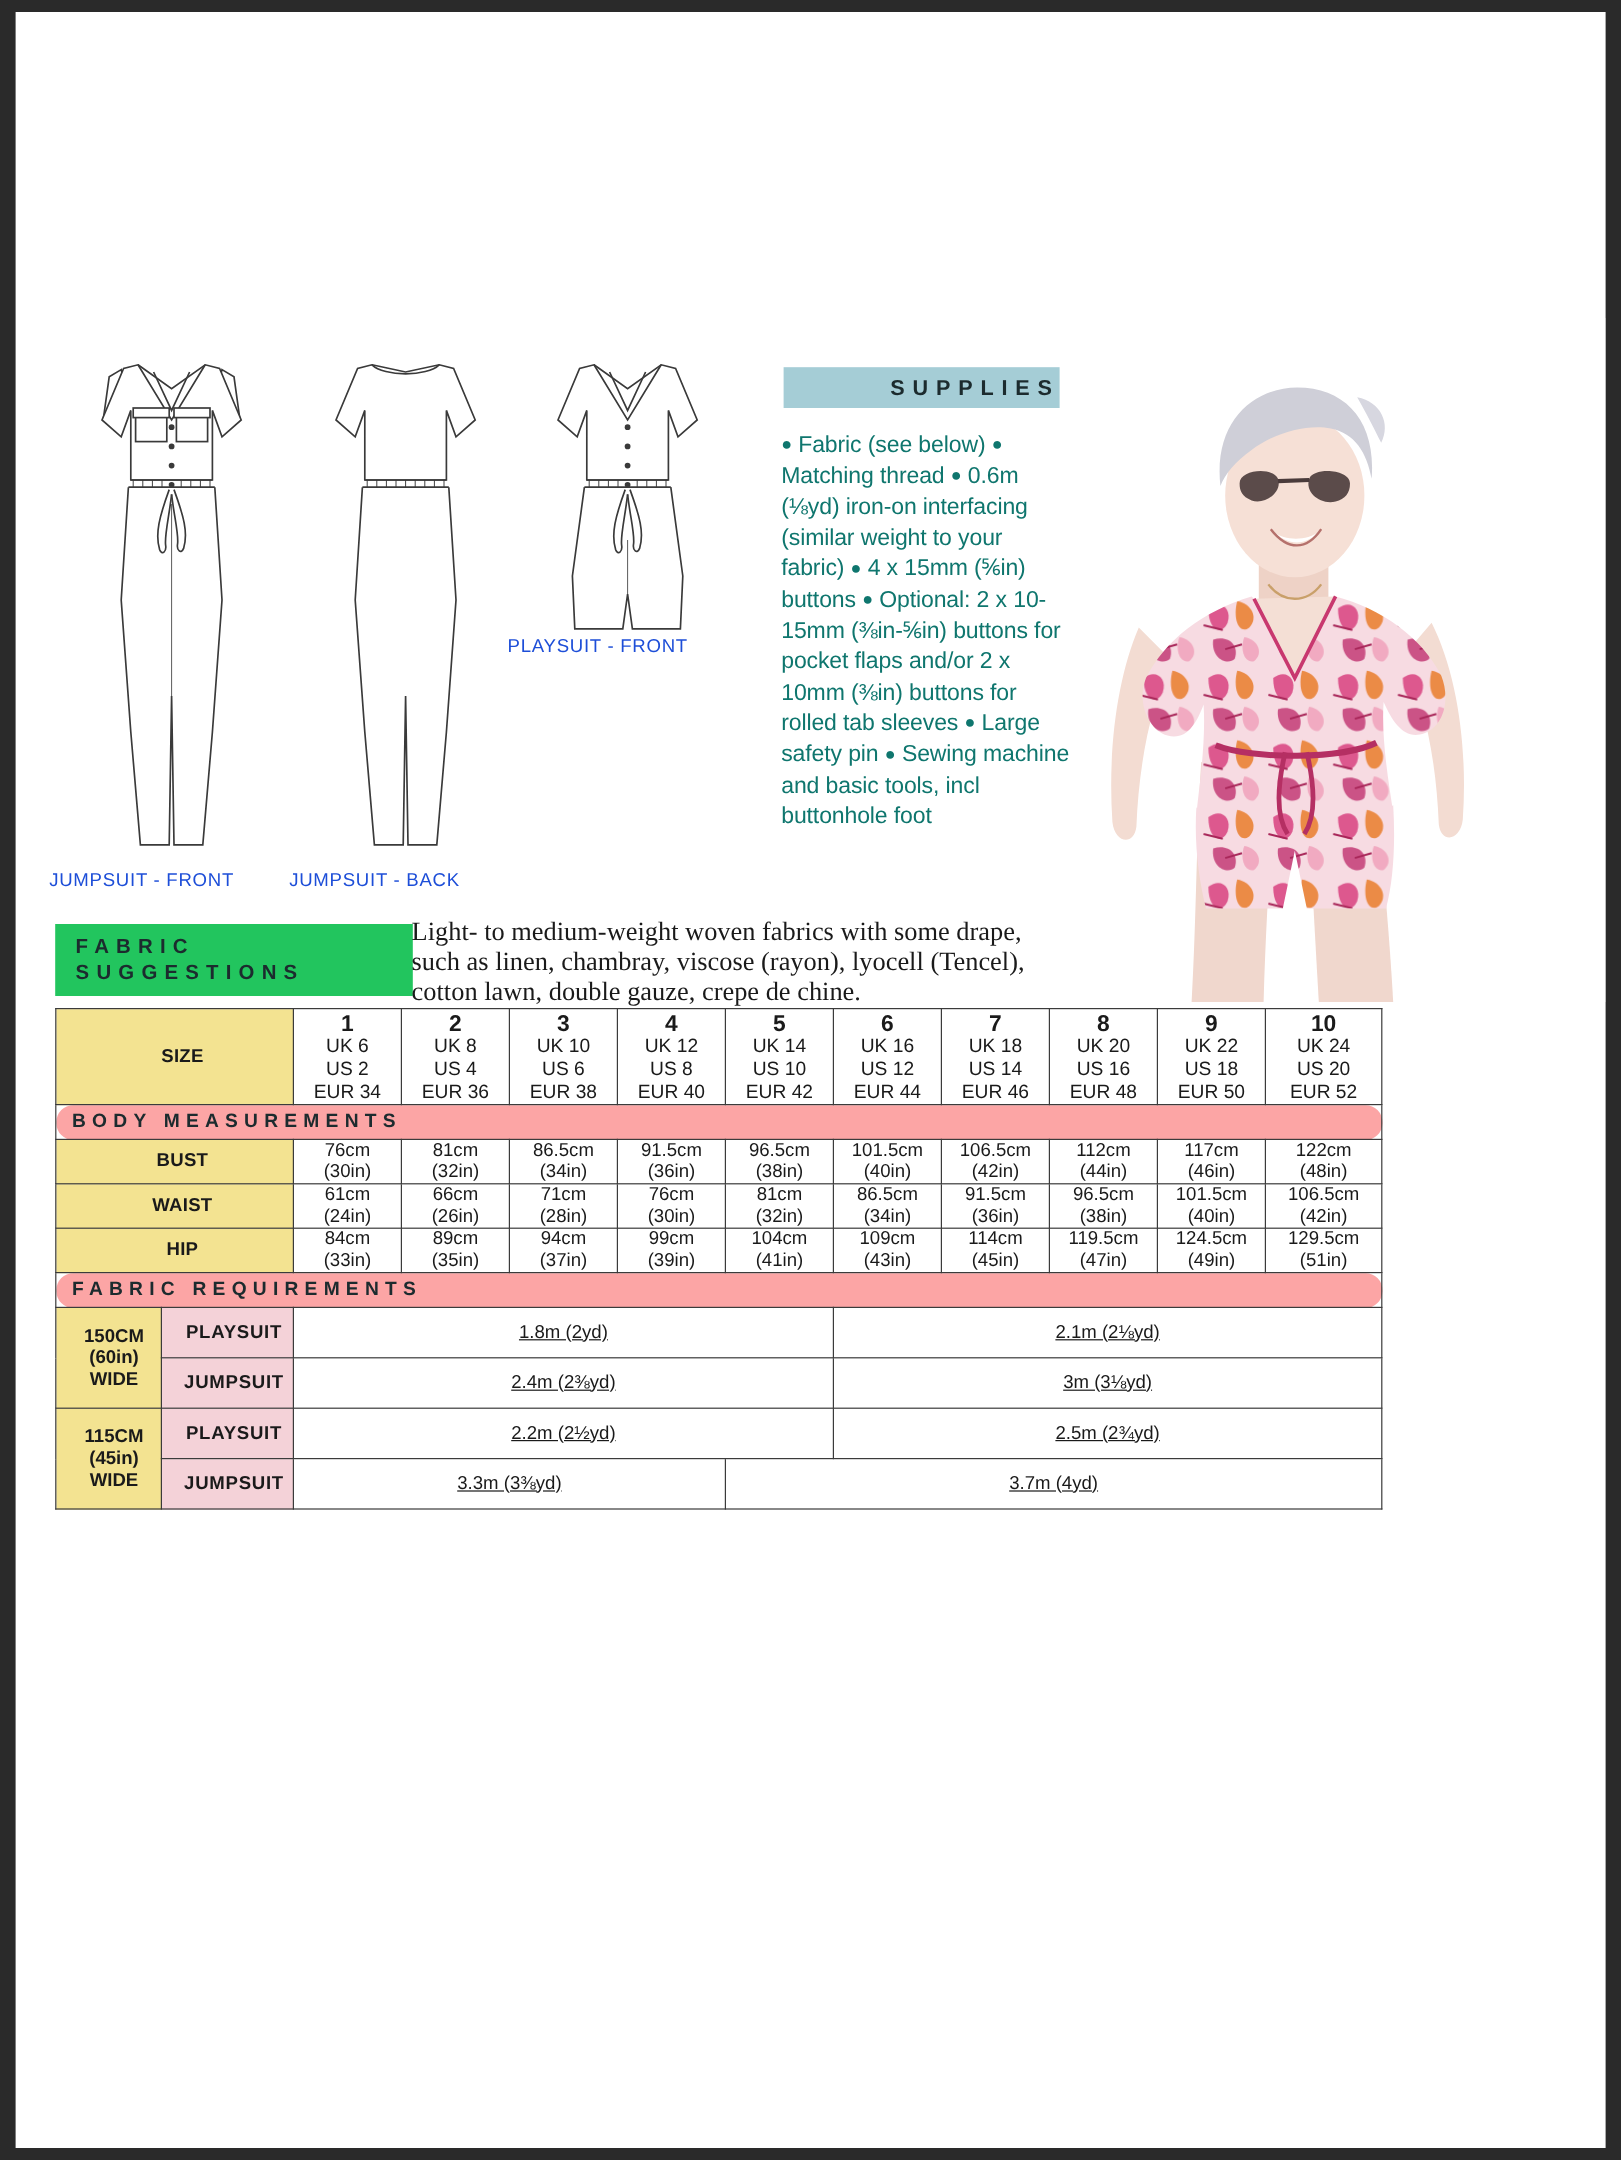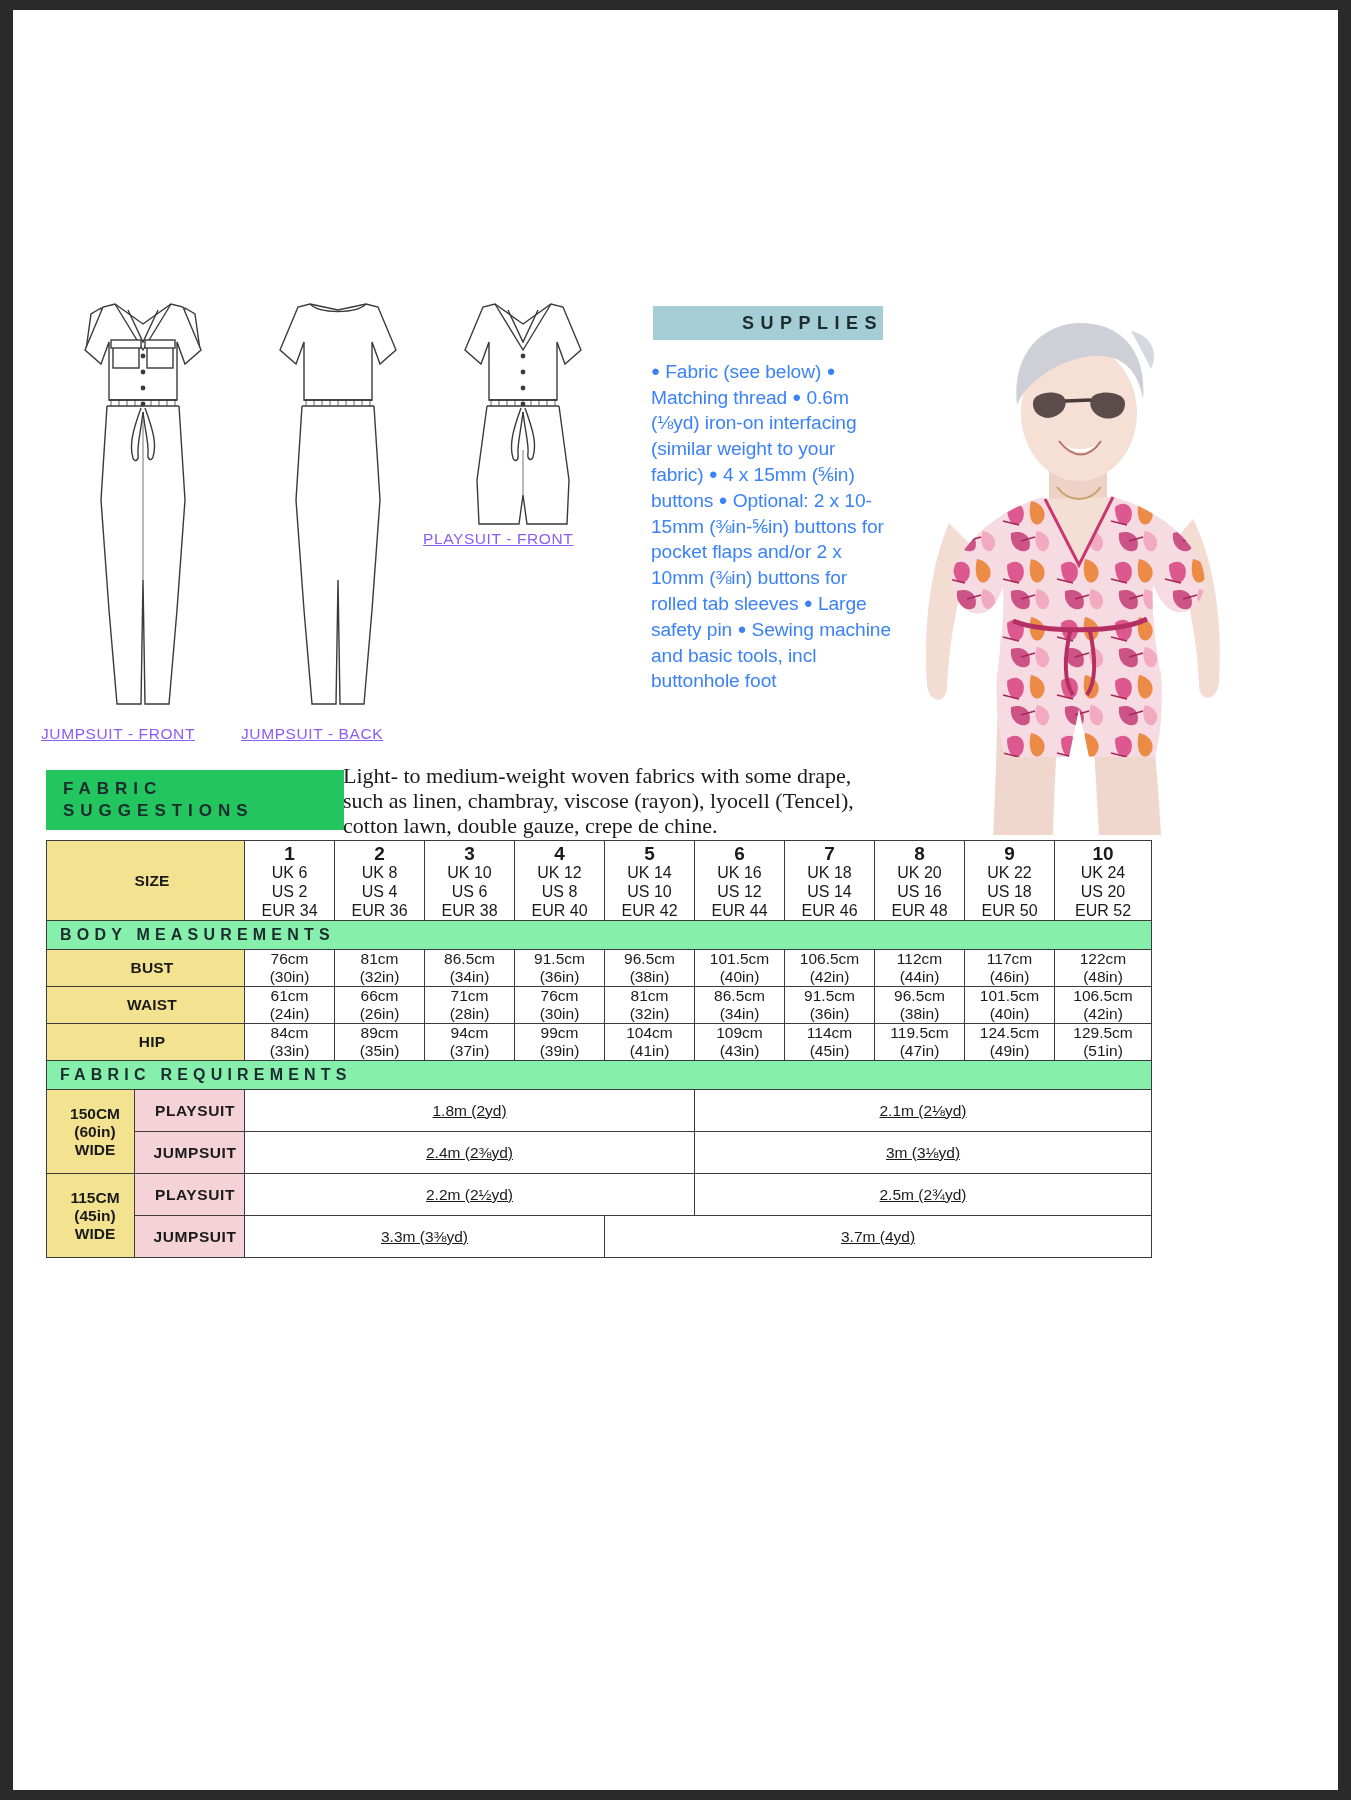--- a/index.html
+++ b/index.html
@@ -20,24 +20,23 @@
   .tech-area {
     position: absolute;
     left: 0; top: 255;
     width: 640px; height: 500px;
   }
   .tech-fig { position: absolute; }
   .tech-label {
     position: absolute;
     font-size: 15.5px;
     letter-spacing: 0.6px;
-    color: #8b5cf6;
+    color: #1d4ed8;
     white-space: nowrap;
     font-family: "Liberation Sans", sans-serif;
-    text-decoration: underline;
   }
 
   
   .supplies-head {
     position: absolute;
     left: 640px; top: 296px;
     width: 230px; height: 34px;
     background: #a5cdd6;
   }
   .supplies-head span {
@@ -49,21 +48,21 @@
     text-align: right;
     line-height: 34px;
     padding-left: 12px;
   }
   .supplies-body {
     position: absolute;
     left: 638px; top: 348px;
     width: 240px;
     font-size: 19.2px;
     line-height: 25.6px;
-    color: #3b82f6;
+    color: #0f766e;
     letter-spacing: -0.1px;
   }
   .bullet { font-size: 15px; vertical-align: 1.5px; }
 
   
   .photo {
     position: absolute;
     left: 880px; top: 255px;
     width: 445px; height: 570px;
     overflow: hidden;
@@ -108,21 +107,21 @@
     border: 1.6px solid #3b3b3b;
     padding: 0;
     text-align: center;
     vertical-align: middle;
     font-size: 15.5px;
     color: #1a1a1a;
     line-height: 18px;
   }
   .yellow { background: #f3e391; }
   .pink   { background: #f4d2d8; }
-  .teal   { background: #86efac; }
+  .teal   { background: #fca5a5; border-radius: 14px; }
   .rowlbl {
     text-align: left;
     padding-left: 13px !important;
     font-weight: bold;
     font-size: 17px;
     letter-spacing: 0.2px;
   }
   .bandrow td {
     text-align: left;
     padding-left: 13px !important;

